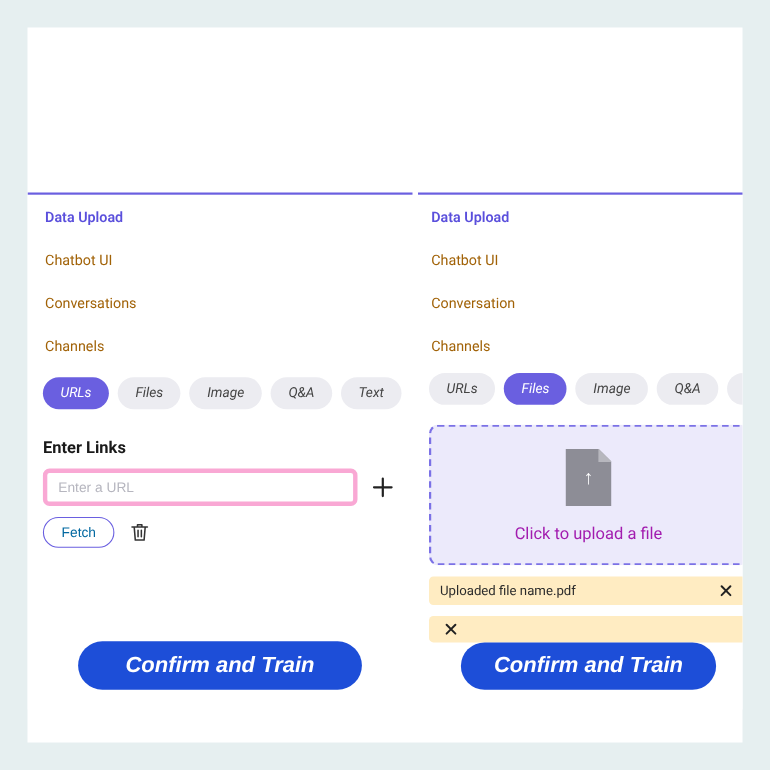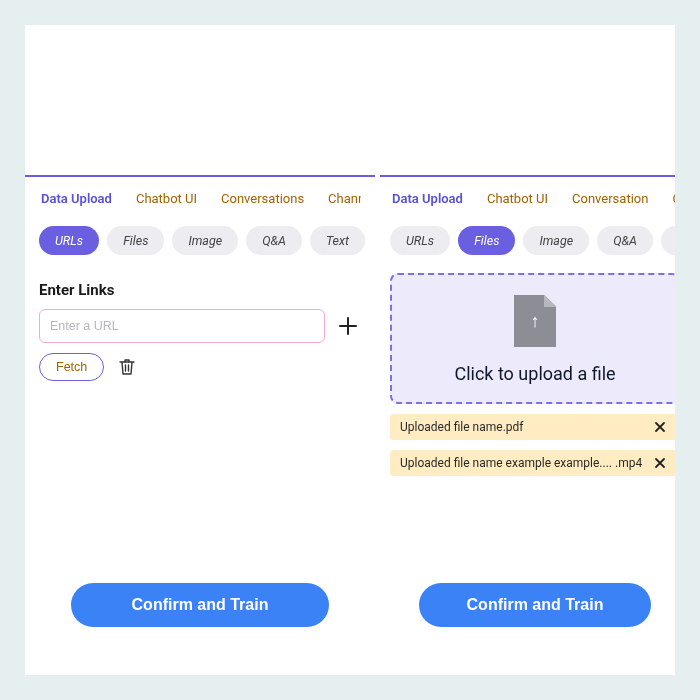--- a/index.html
+++ b/index.html
@@ -28,20 +28,21 @@
   .panel-left { left: 0; width: 350px; padding: 0 14px 18px 14px; }
   .panel-right { left: 355px; width: 310px; padding: 0 10px 18px 10px; }
 
   .tabs {
     display: flex;
     gap: 24px;
     padding: 14px 2px 10px 2px;
     font-size: 13px;
     white-space: nowrap;
     overflow: hidden;
+    flex-direction: column;
   }
   .tab { color: #a16207; cursor: pointer; }
   .tab.active { color: #5a4fdc; font-weight: 600; }
 
   .chips {
     display: flex;
     gap: 8px;
     padding: 10px 0 14px 0;
     font-style: italic;
   }
@@ -54,35 +55,35 @@
     cursor: pointer;
   }
   .chip.active { background: #6a5fe0; color: #fff; }
 
   .section-title { font-size: 15px; font-weight: 700; color: #1a1a1a; margin: 12px 0 10px 0; }
 
   .row { display: flex; align-items: center; gap: 10px; margin-bottom: 10px; }
   .url-input {
     flex: 1;
     height: 34px;
-    border: 1px solid #f9a8d4;
+    border: 4px solid #f9a8d4;
     border-radius: 6px;
     padding: 0 10px;
     font-size: 12.5px;
     color: #333;
   }
   .url-input::placeholder { color: #b6b6bf; }
   .icon-btn {
     width: 26px; height: 26px;
     display: flex; align-items: center; justify-content: center;
     cursor: pointer; color: #3a3a3a;
   }
   .fetch-btn {
     border: 1.5px solid #6a5fe0;
-    color: #a16207;
+    color: #0369a1;
     background: #fff;
     border-radius: 18px;
     font-size: 12.5px;
     padding: 6px 16px;
     cursor: pointer;
   }
 
   .dropzone {
     border: 2px dashed #7b71e6;
     background: #eceafb;
@@ -96,48 +97,49 @@
     width: 42px; height: 52px; margin: 0 auto 8px auto;
     background: #8d8d96;
     position: relative;
     clip-path: polygon(0 0, 72% 0, 100% 22%, 100% 100%, 0 100%);
     display:flex; align-items:center; justify-content:center;
   }
   .dz-icon .arrow {
     color:#fff; font-weight:bold; font-size:18px;
   }
   .dz-fold { position:absolute; top:0; right:0; width:12px; height:12px; background:#b7b7be; }
-  .dz-title { font-size: 18px; color: #0f172a; margin-bottom: 4px; margin-top: 16px; }
+  .dz-title { font-size: 15px; color: #a21caf; margin-bottom: 4px; margin-top: 16px; }
   .dz-sub { font-size: 11px; color: #8b8b94; }
 
   .file-pill {
     display: flex; align-items: center; justify-content: space-between;
     background: #ffecc2;
     border-radius: 4px;
     padding: 6px 10px;
     margin-top: 10px;
     font-size: 12px;
     color: #2a2a2a;
   }
   .file-pill .x { cursor: pointer; font-weight: bold; padding: 0 4px; }
 
   .spacer { flex: 1; }
 
   .cta {
-    background: #3b82f6;
+    background: #1d4ed8;
     color: #fff;
     border: none;
     border-radius: 26px;
     height: 44px;
-    font-size: 16px;
+    font-size: 20px;
     font-weight: 600;
     width: 80%;
     margin: 0 auto;
     display: block;
     cursor: pointer;
+    font-style: italic;
   }
 
   svg { display:block; }
 </style>
 </head>
 <body>
 
 <div class="frame">
 
   <div class="panel panel-left">
@@ -206,21 +208,20 @@
 
     <div class="file-pill">
       <span>Uploaded file name.pdf</span>
       <span class="x">
         <svg width="12" height="12" viewBox="0 0 12 12">
             <path d="M2 2l8 8M10 2l-8 8" stroke="#222" stroke-width="1.8" stroke-linecap="round"></path>
           </svg>
       </span>
     </div>
     <div class="file-pill">
-      <span>Uploaded file name example example.... .mp4</span>
       <span class="x">
         <svg width="12" height="12" viewBox="0 0 12 12">
             <path d="M2 2l8 8M10 2l-8 8" stroke="#222" stroke-width="1.8" stroke-linecap="round"></path>
           </svg>
       </span>
     </div>
 
     <div class="spacer"></div>
     <button class="cta">Confirm and Train</button>
   </div>

